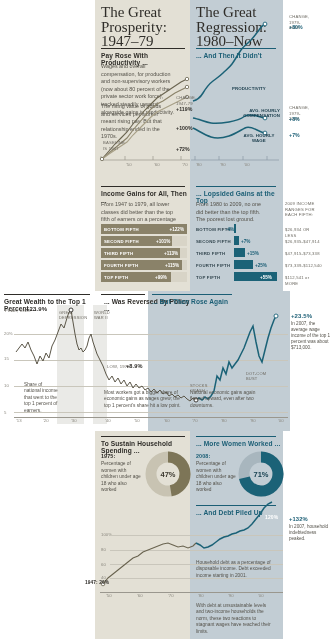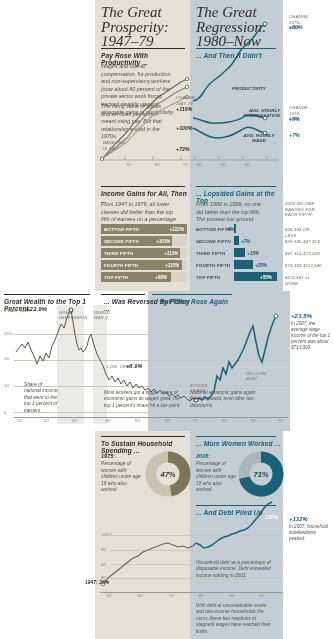--- a/index.html
+++ b/index.html
@@ -4,21 +4,21 @@
 <style>
   html,body{margin:0;padding:0;}
   body{
     width:333px;height:639px;
     background:#e9e5dc;
     font-family:"Liberation Sans",sans-serif;
     color:#3a3833;
     overflow:hidden;
     position:relative;
   }
-  .page{position:relative;width:277px;height:639px;font-style:italic;}
+  .page{position:relative;width:277px;height:639px;}
 
   
   .bg-left-outer{position:absolute;left:0;top:0;width:95px;height:639px;background:#ffffff;}
   .bg-beige{position:absolute;left:95px;top:0;width:95px;height:639px;background:#e3e0d5;}
   .bg-blue{position:absolute;left:190px;top:0;width:93px;height:639px;background:#c2cdd4;}
   .bg-right-outer{position:absolute;left:283px;top:0;width:50px;height:639px;background:#ffffff;}
 
   
   .band-white{position:absolute;background:#ffffff;}
   .band-beige{position:absolute;background:#e3e0d5;}

